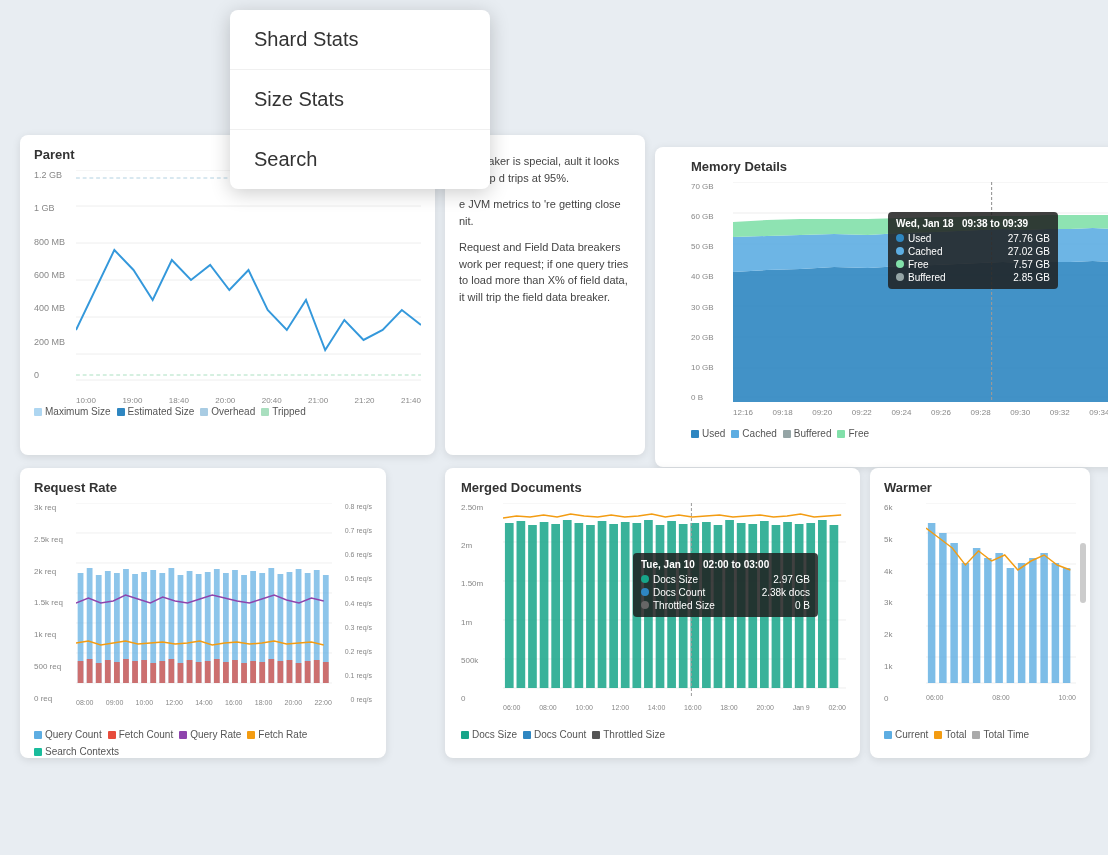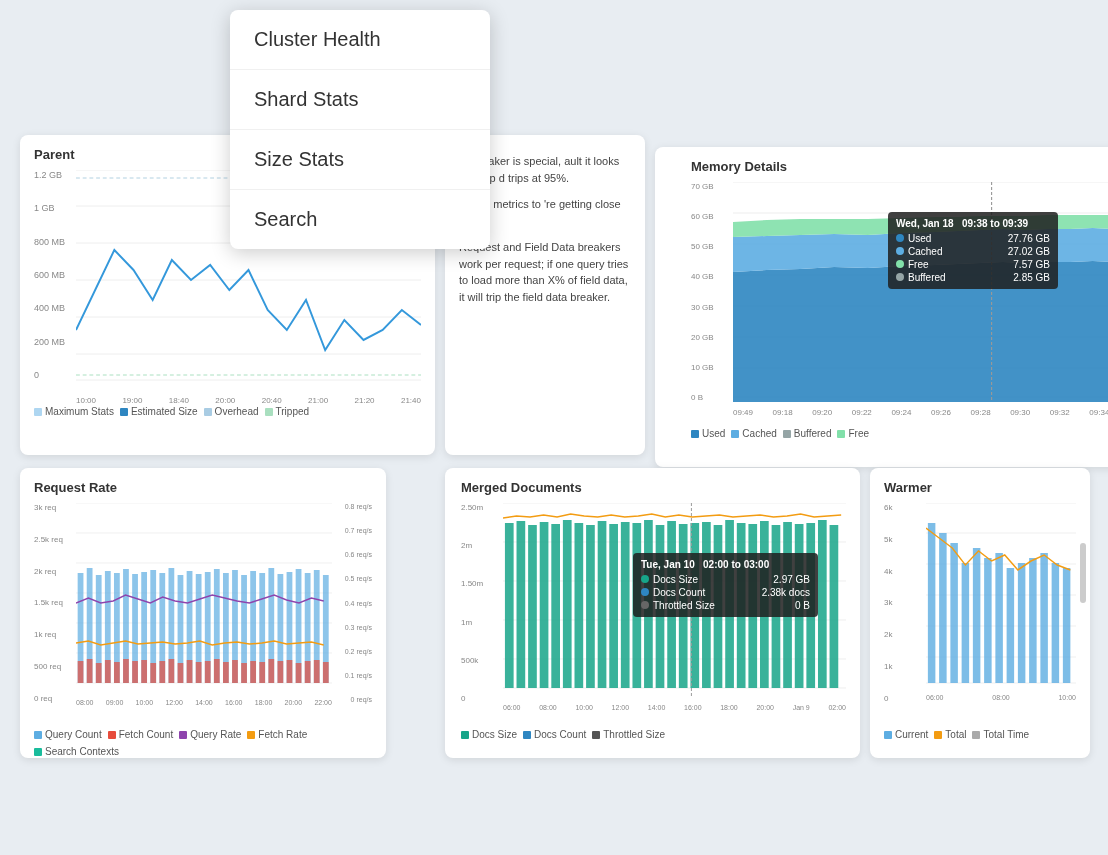--- a/index.html
+++ b/index.html
@@ -188,21 +188,20 @@
       line-height: 1.5;
       margin-top: 6px;
     }
   </style>
 </head>
 <body>
 
 <div class="dashboard">
 
   <div class="dropdown-menu">
-    <div class="dropdown-item">Cluster Health</div>
     <div class="dropdown-item">Shard Stats</div>
     <div class="dropdown-item">Size Stats</div>
     <div class="dropdown-item">Search</div>
   </div>
 
   <div class="card card-parent">
     <div class="card-title">Parent</div>
     <div style="position:relative; height:230px;">
       <div class="y-labels">
         <span>0</span>
@@ -239,21 +238,21 @@
           <span>20:40</span>
           <span>21:00</span>
           <span>21:20</span>
           <span>21:40</span>
         </div>
       </div>
     </div>
     <div class="legend">
       <div class="legend-item">
         <div class="legend-dot" style="background:#aed6f1;"></div>
-        <span>Maximum Stats</span>
+        <span>Maximum Size</span>
       </div>
       <div class="legend-item">
         <div class="legend-dot" style="background:#2e86c1;"></div>
         <span>Estimated Size</span>
       </div>
       <div class="legend-item">
         <div class="legend-dot" style="background:#a9cce3;"></div>
         <span>Overhead</span>
       </div>
       <div class="legend-item">
@@ -317,21 +316,21 @@
             <span><span class="tooltip-dot" style="background:#82e0aa;"></span>Free</span>
             <span>7.57 GB</span>
           </div>
           <div class="tooltip-row">
             <span><span class="tooltip-dot" style="background:#95a5a6;"></span>Buffered</span>
             <span>2.85 GB</span>
           </div>
         </div>
         
         <div style="display:flex; justify-content:space-between; font-size:8px; color:#888; margin-top:2px;">
-          <span>09:49</span>
+          <span>12:16</span>
           <span>09:18</span>
           <span>09:20</span>
           <span>09:22</span>
           <span>09:24</span>
           <span>09:26</span>
           <span>09:28</span>
           <span>09:30</span>
           <span>09:32</span>
           <span>09:34</span>
           <span>09:36</span>

